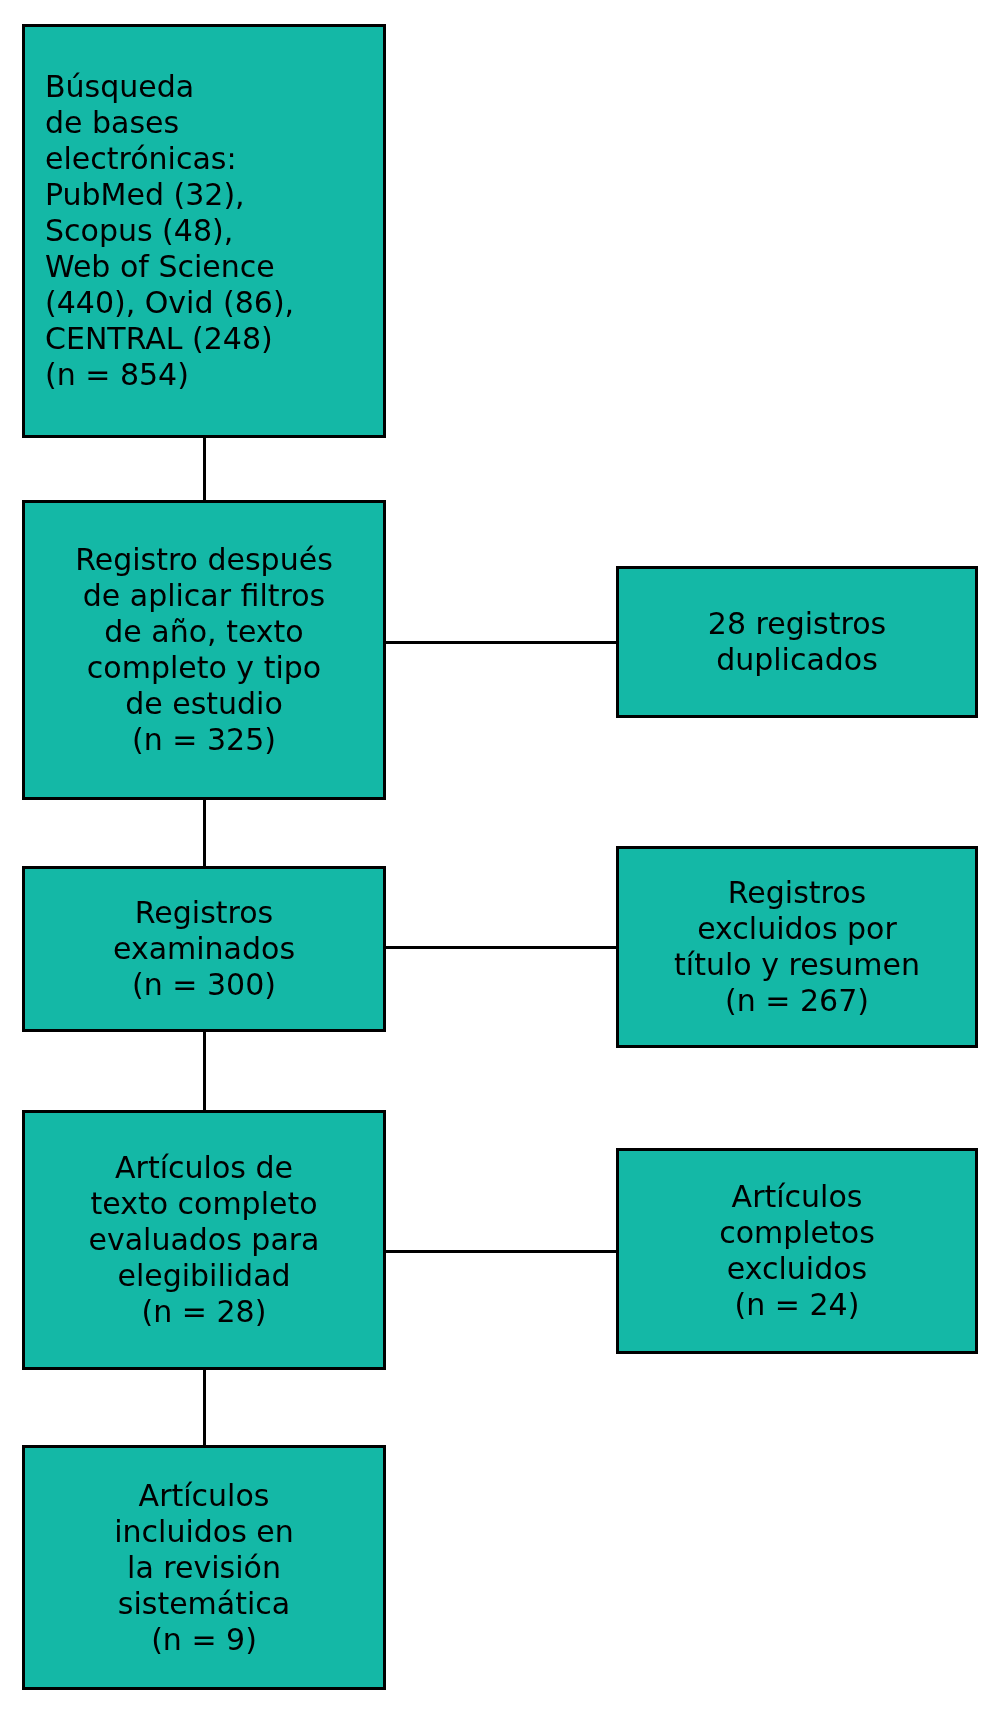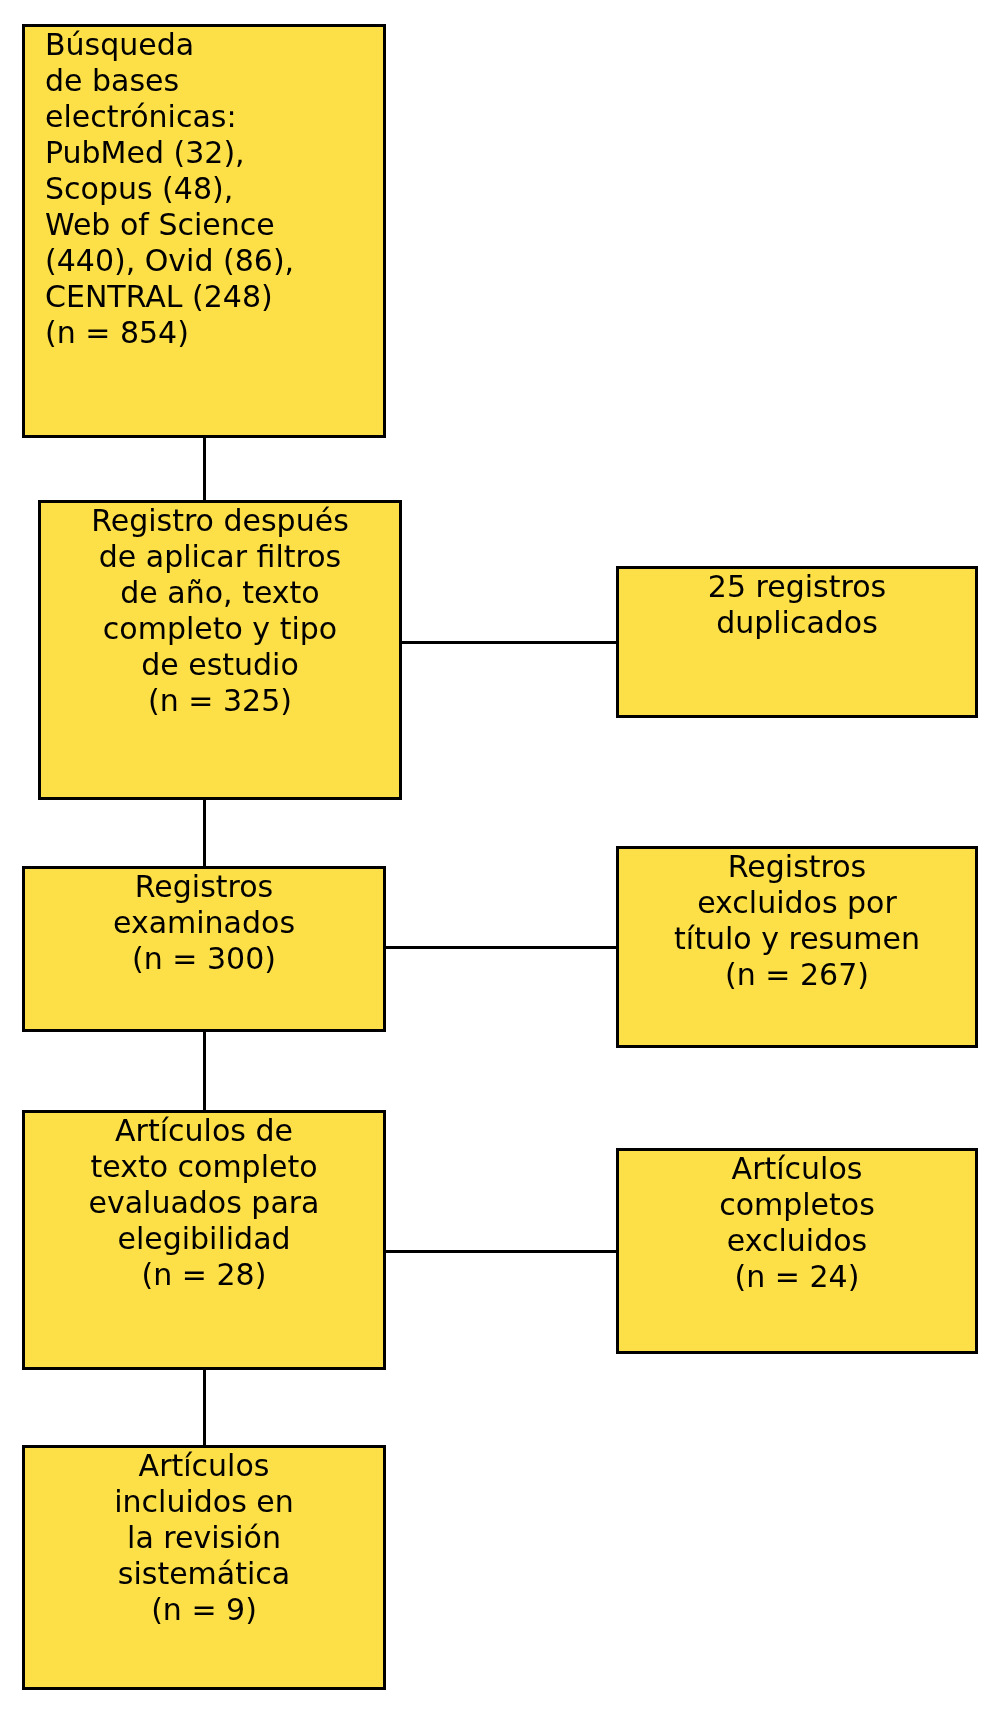--- a/index.html
+++ b/index.html
@@ -14,39 +14,40 @@
     position: relative;
     width: 998px;
     height: 1714px;
     background: #ffffff;
     overflow: hidden;
   }
   .node {
     position: absolute;
     box-sizing: border-box;
     border: 3px solid #000000;
-    background: #fde047;
+    background: #14b8a6;
     display: flex;
     flex-direction: column;
+    justify-content: center;
     color: #000000;
     z-index: 2;
   }
   .node .txt {
     display: block;
     font-size: 30px;
     line-height: 1.20;
     white-space: pre-line;
     letter-spacing: 0px;
   }
   .node.center .txt { text-align: center; }
   .node.left   .txt { text-align: left; padding-left: 20px; }
 
   
   #box-identification { left: 22px;  top: 24px;   width: 364px; height: 414px; }
-  #box-screening      { left: 38px;  top: 500px;  width: 364px; height: 300px; }
+  #box-screening      { left: 22px;  top: 500px;  width: 364px; height: 300px; }
   #box-records        { left: 22px;  top: 866px;  width: 364px; height: 166px; }
   #box-fulltext       { left: 22px;  top: 1110px; width: 364px; height: 260px; }
   #box-included       { left: 22px;  top: 1445px; width: 364px; height: 245px; }
 
   #box-duplicates     { left: 616px; top: 566px;  width: 362px; height: 152px; }
   #box-excl-records   { left: 616px; top: 846px;  width: 362px; height: 202px; }
   #box-excl-fulltext  { left: 616px; top: 1148px; width: 362px; height: 206px; }
 
   
   .conn {
@@ -117,21 +118,21 @@
 
   <div class="node center" id="box-included">
     <span class="txt">Artículos
 incluidos en
 la revisión
 sistemática
 (n = 9)</span>
   </div>
 
   <div class="node center" id="box-duplicates">
-    <span class="txt">25 registros
+    <span class="txt">28 registros
 duplicados</span>
   </div>
 
   <div class="node center" id="box-excl-records">
     <span class="txt">Registros
 excluidos por
 título y resumen
 (n = 267)</span>
   </div>
 

